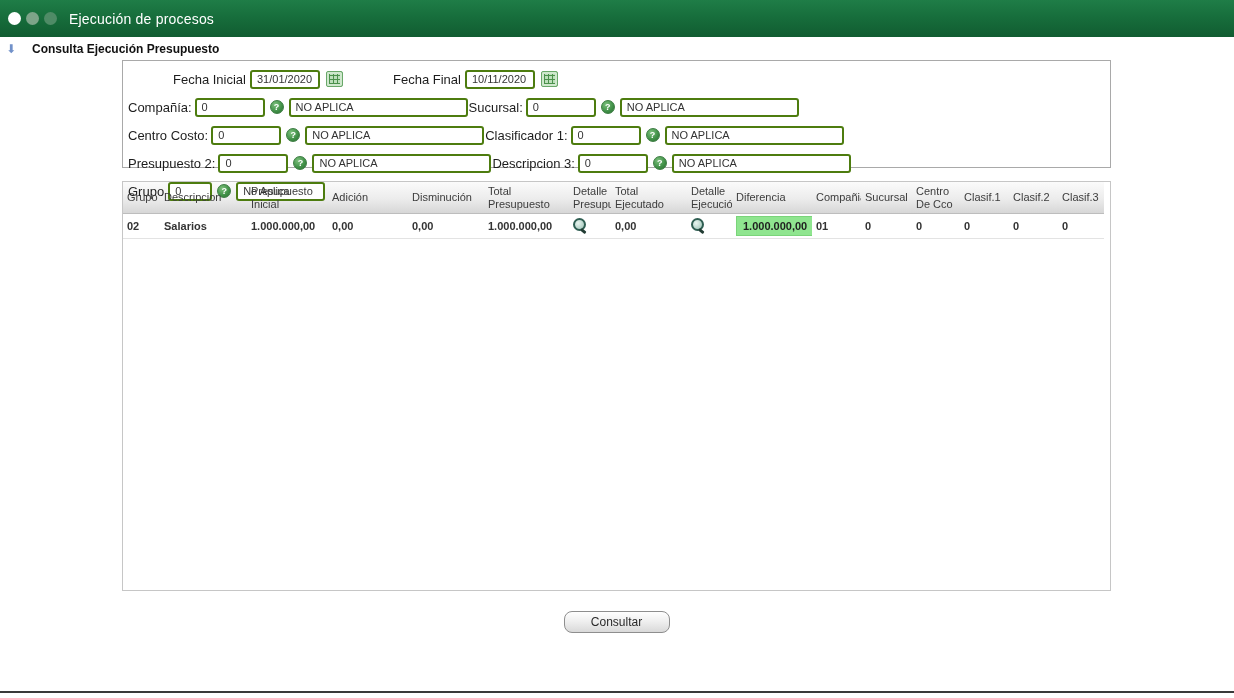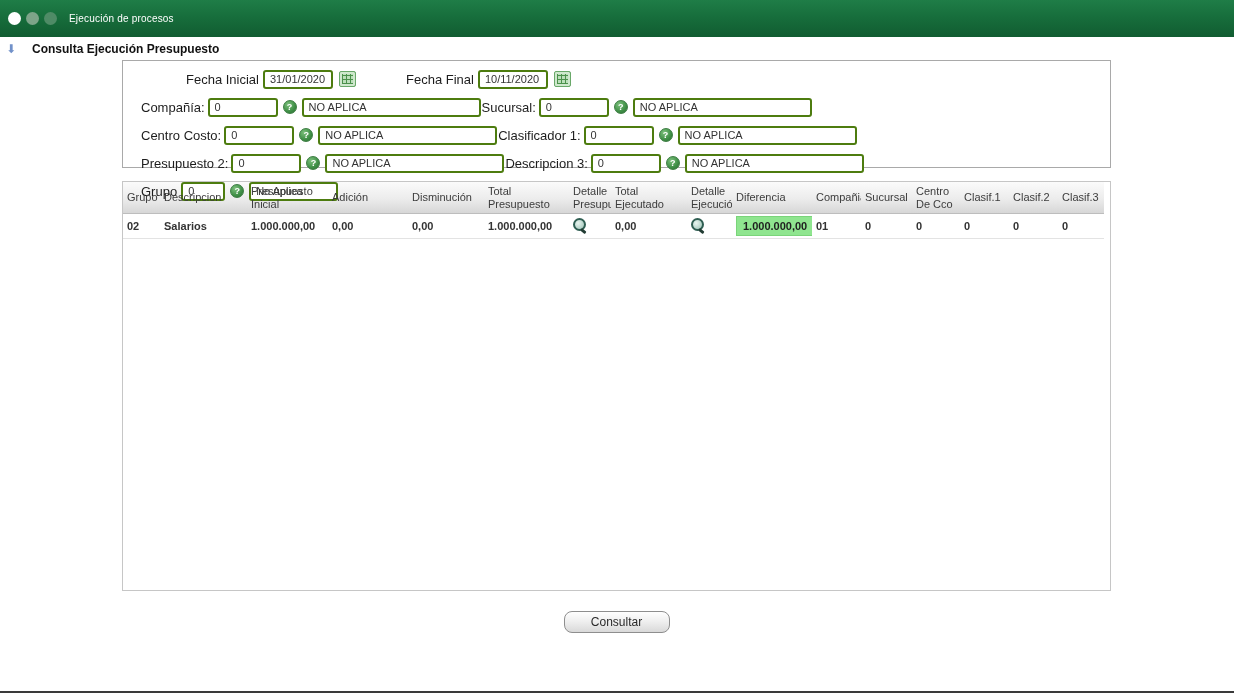--- a/index.html
+++ b/index.html
@@ -20,21 +20,21 @@
     display: flex;
     align-items: center;
     position: relative;
     flex: none;
   }
   .dots { display: flex; align-items: center; gap: 5px; margin-left: 8px; }
   .dot { width: 13px; height: 13px; border-radius: 50%; }
   .dot1 { background: #ffffff; }
   .dot2 { background: #7da489; }
   .dot3 { background: #4f8b66; }
-  .app-title { color: #ffffff; font-size: 10px; margin-left: 12px; letter-spacing: .2px; }
+  .app-title { color: #ffffff; font-size: 14px; margin-left: 12px; letter-spacing: .2px; }
   .header-right { position: absolute; right: 0; top: 0; height: 37px; display: flex; align-items: center; }
   .app-badge { color: #ffffff; font-size: 12px; font-weight: bold; margin-right: 10px; text-shadow: 0 1px 1px rgba(0,0,0,.4); }
   .header-photo {
     width: 100px; height: 37px; position: relative; overflow: hidden;
     background:
       radial-gradient(circle at 88% 85%, #f0ddba 0 11px, #d9c189 12px 15px, transparent 16px),
       radial-gradient(circle at 30% 45%, #0f3d22 0 7px, transparent 8px),
       radial-gradient(circle at 55% 30%, #0d3a20 0 8px, transparent 9px),
       linear-gradient(100deg, #1a6f3e 0%, #2a7f4d 30%, #175f33 55%, #2f8a57 80%, #1a6f3e 100%);
   }
@@ -50,21 +50,21 @@
   .down-arrow::before { content: "⬇"; }
   .crumb-title { font-size: 12px; font-weight: bold; color: #111; margin-left: 10px; }
 
   
   .content { margin-left: 122px; width: 989px; }
 
   
   .form-panel {
     border: 1px solid #a9a9a9;
     background: #ffffff;
-    padding: 8px 10px 10px 18px;
+    padding: 8px 10px 10px 5px;
     height: 108px;
   }
   .frow { display: flex; align-items: center; margin-bottom: 8px; height: 20px; }
   .frow:last-child { margin-bottom: 0; }
   .flabel { font-size: 13px; color: #1d1d1d; white-space: nowrap; }
   input.box {
     height: 19px; border: 2px solid #4d7c0f; border-radius: 3px;
     font-family: "Liberation Sans", "DejaVu Sans", sans-serif;
     font-size: 11px; color: #333; padding: 0 5px; background: #fff; outline: none;
   }

